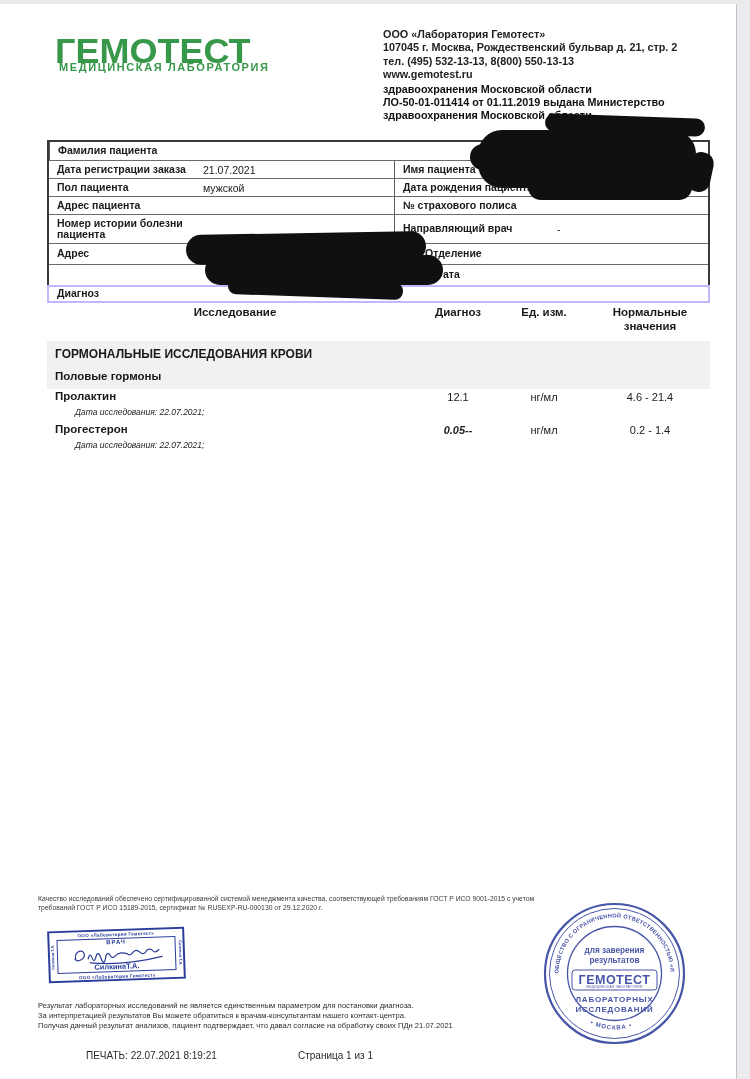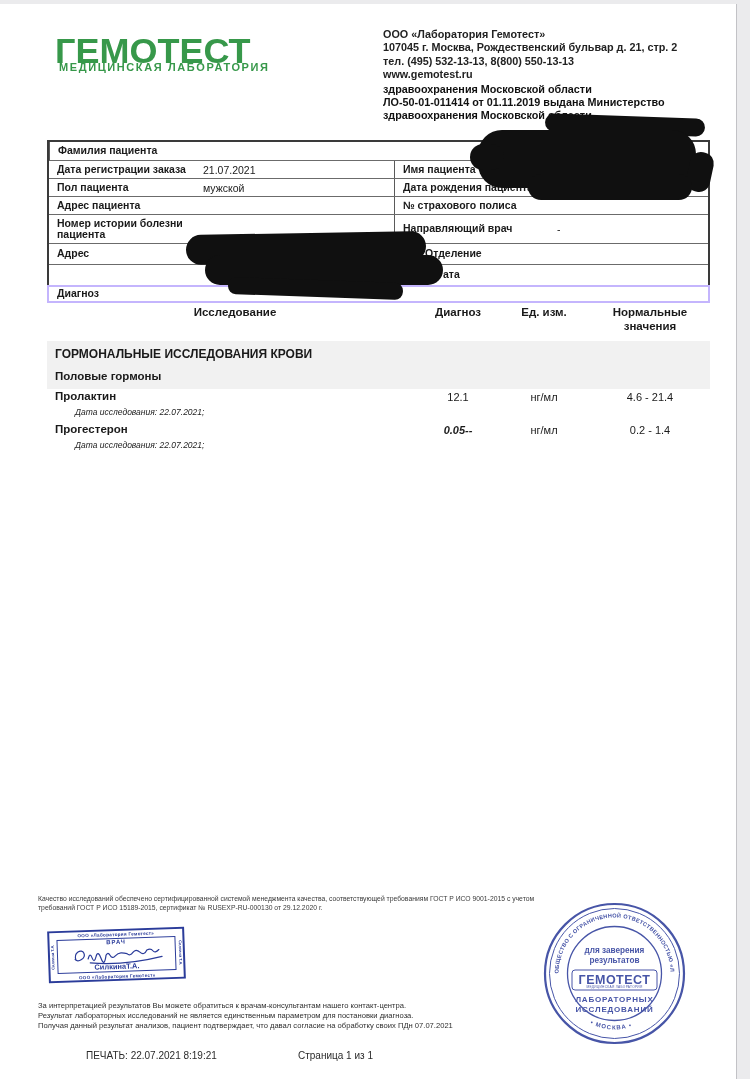--- a/index.html
+++ b/index.html
@@ -196,23 +196,23 @@
           <path d="M10,15 C7,7 16,3 18,8 C20,13 12,18 9,14"></path>
           <path d="M22,14 q2,-7 4,-1 t4,-1 t5,2 t5,-3 q2,-4 4,0 t5,1 t6,-3 t6,1 q3,3 6,-1 t7,0 t7,-2 q4,-2 6,1 t6,-1"></path>
           <path d="M24,18 q35,4 72,-4"></path>
         </g>
       </svg>
       <div class="ds-name">СилкинаТ.А.</div>
     </div>
   </div>
 
   <div class="abs disclaimer">
+    <div>Результат лабораторных исследований не является единственным параметром для постановки диагноза.</div>
     <div>За интерпретацией результатов Вы можете обратиться к врачам-консультантам нашего контакт-центра.</div>
-    <div>Результат лабораторных исследований не является единственным параметром для постановки диагноза.</div>
-    <div>Получая данный результат анализов, пациент подтверждает, что давал согласие на обработку своих ПДн 07.07.2021</div>
+    <div>Получая данный результат анализов, пациент подтверждает, что давал согласие на обработку своих ПДн 21.07.2021</div>
   </div>
 
   <svg class="abs round-stamp" width="145" height="145" viewBox="0 0 145 145" style="opacity:.92;">
     <g fill="none" stroke="#3847A0">
       <circle cx="72.5" cy="72.5" r="69.5" stroke-width="2.2"></circle>
       <circle cx="72.5" cy="72.5" r="65" stroke-width="1"></circle>
       <circle cx="72.5" cy="72.5" r="47" stroke-width="1.3"></circle>
       <rect x="30" y="69" width="85" height="20" rx="3" stroke-width="1"></rect>
     </g>
     <defs>

